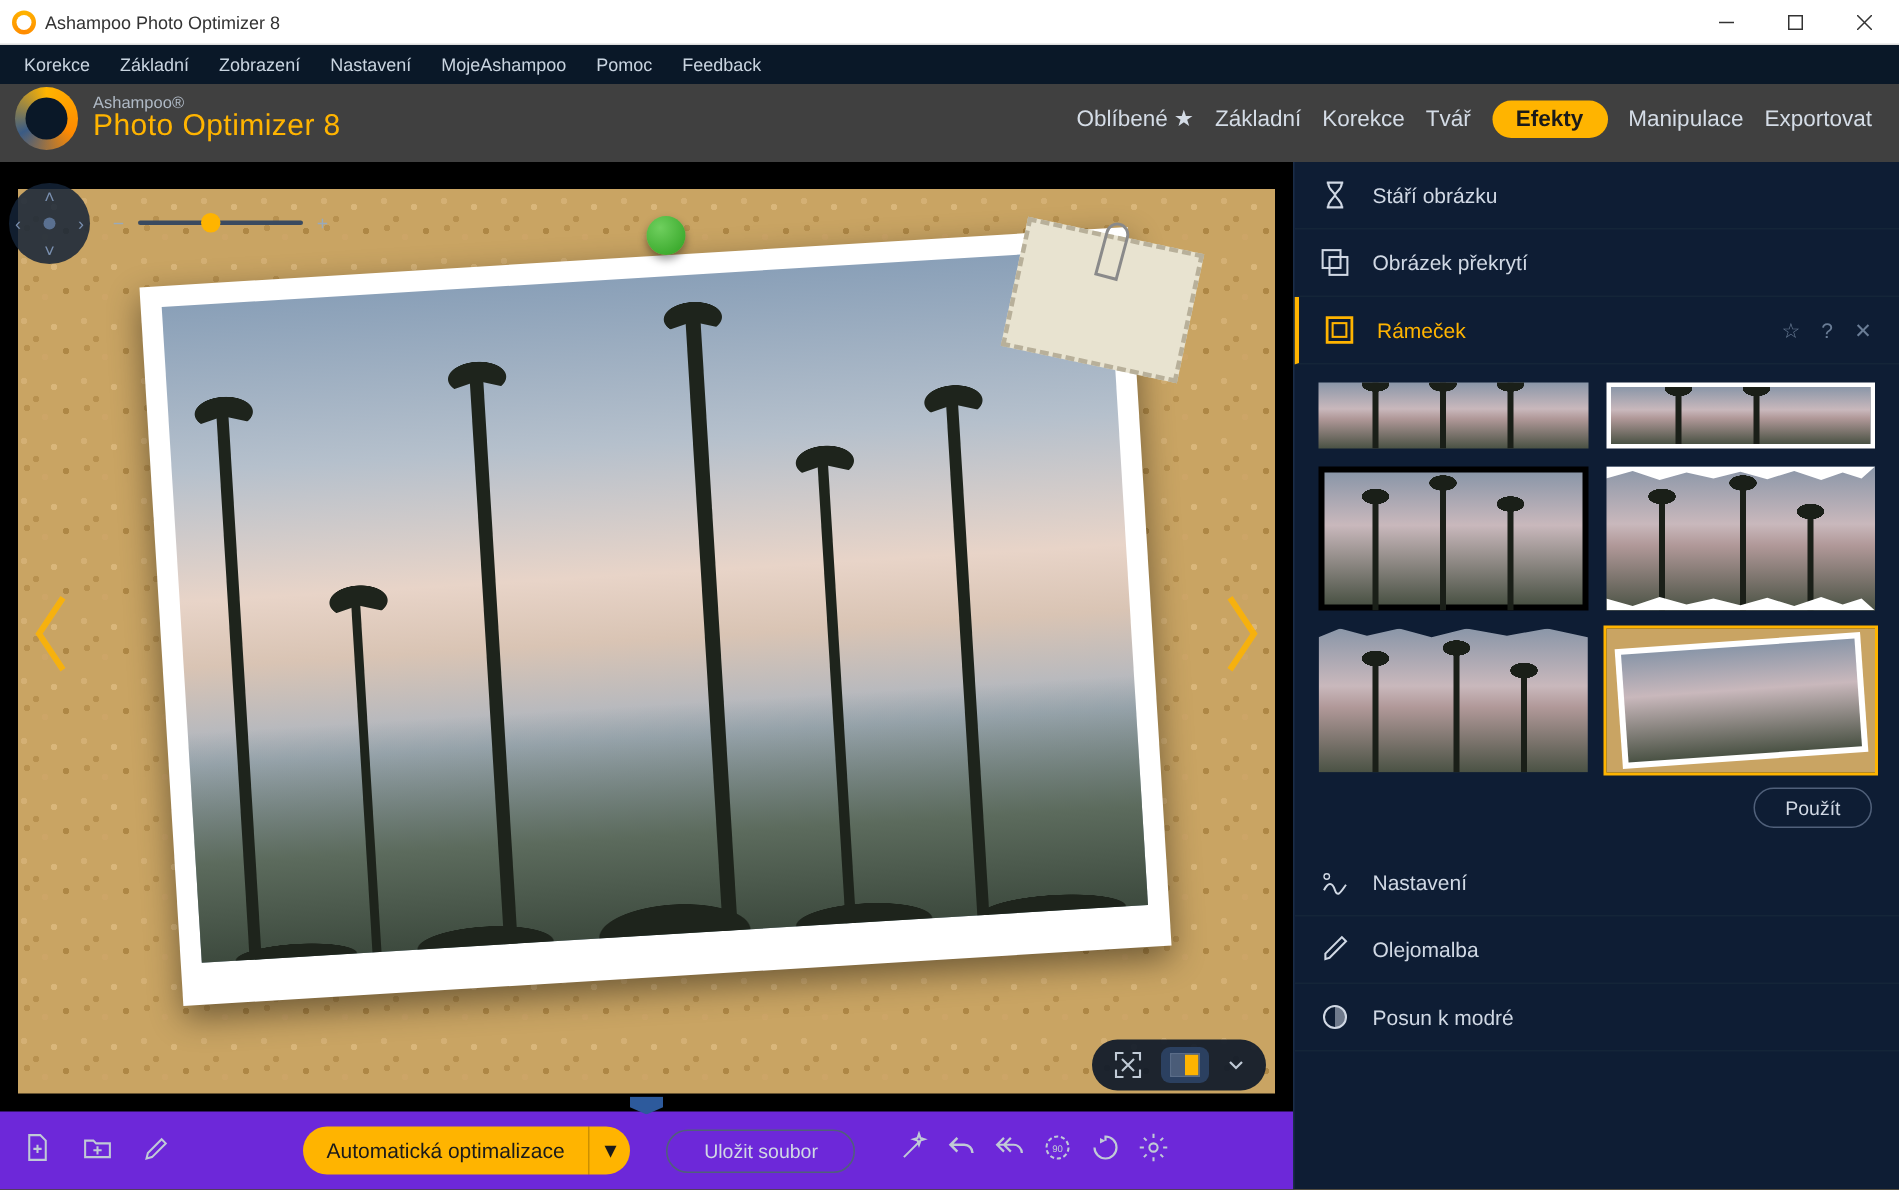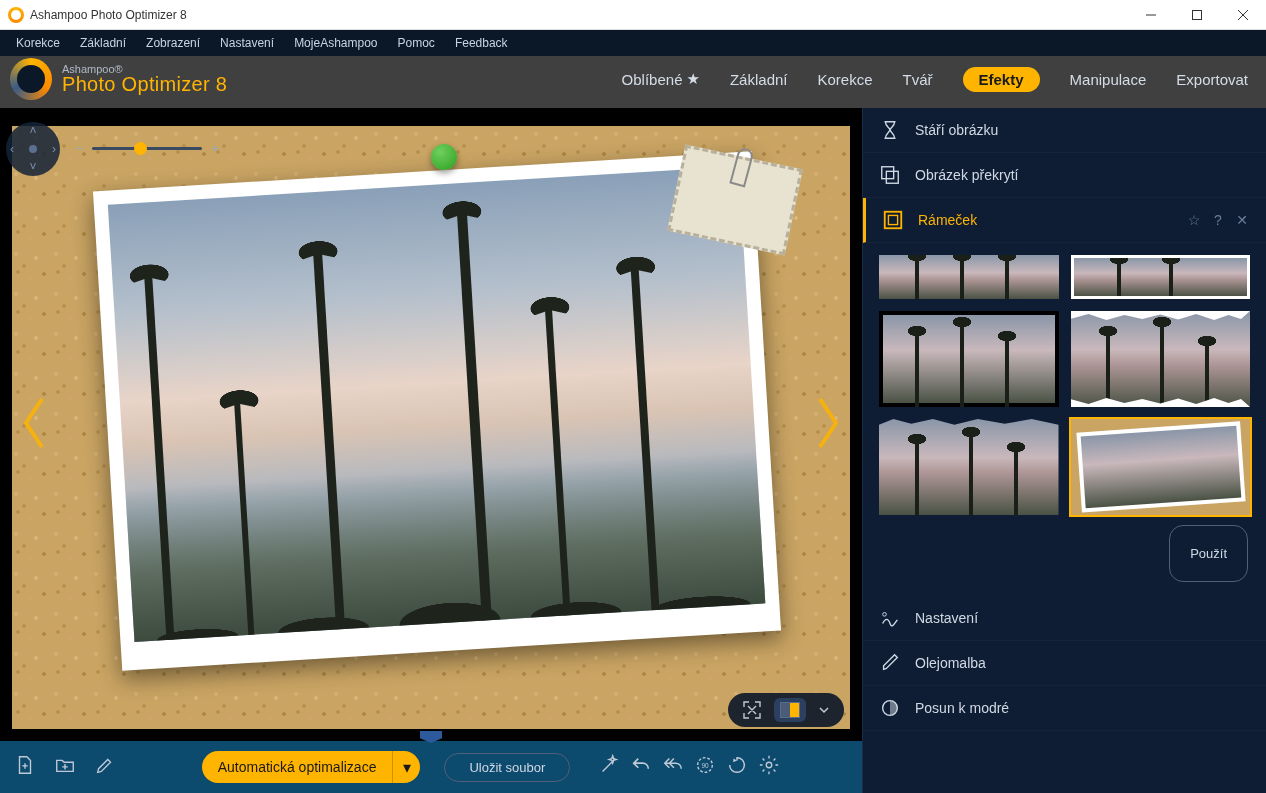--- a/index.html
+++ b/index.html
@@ -17,21 +17,21 @@
 
 .menubar { height:26px; background:#0a1828; display:flex; align-items:center; padding:0 6px; gap:0; }
 .menubar .mitem { color:#c9d4e0; font-size:12px; padding:3px 10px; border-radius:3px; cursor:pointer; }
 
 
 .headerrow { height:52px; background:#404040; display:flex; align-items:center; padding:0 18px 6px 10px; }
 .biglogo { width:42px; height:42px; border-radius:50%; background:conic-gradient(#ffb400,#ff8a00,#3a5b85,#ffb400); margin-right:10px; position:relative; }
 .biglogo::after { content:""; position:absolute; inset:7px; border-radius:50%; background:#0a1828; }
 .appname .l1 { font-size:11px; color:#b0bac6; }
 .appname .l2 { font-size:20px; color:#ffb400; font-weight:400; letter-spacing:.3px; margin-top:-2px; }
-.headerrow .tabs { margin-left:auto; display:flex; align-items:center; gap:30px; }
+.headerrow .tabs { margin-left:auto; display:flex; align-items:center; gap:14px; }
 .headerrow .tab { color:#d4dce6; font-size:15px; cursor:pointer; display:flex; align-items:center; gap:4px; }
 .headerrow .tab.active { background:#ffb400; color:#1a1a1a; padding:4px 16px; border-radius:14px; font-weight:700; }
 
 
 .split { display:flex; height:calc(793px - 30px - 26px - 52px); }
 .canvaswrap { flex:1; position:relative; background:#000; display:flex; flex-direction:column; }
 .canvas { flex:1; position:relative; overflow:hidden; }
 
 
 .cork { position:absolute; inset:18px 12px 12px 12px; background:#c9a463; overflow:hidden; }
@@ -79,21 +79,21 @@
 .bignav { position:absolute; top:50%; transform:translateY(-50%); color:#ffb400; opacity:.85; cursor:pointer; }
 .bignav svg { width:30px; height:60px; }
 .bignav.l { left:18px; } .bignav.r { right:18px; }
 
 .viewtools { position:absolute; bottom:14px; right:18px; height:34px; background:rgba(10,22,40,.9); border-radius:17px; display:flex; align-items:center; padding:0 8px; gap:6px; z-index:5; }
 .viewtools .vbtn { color:#c0cad6; display:flex; align-items:center; padding:4px 6px; border-radius:6px; }
 .viewtools .vbtn.on { background:#2b4060; }
 .compare-ic { width:20px; height:16px; background:linear-gradient(90deg,#4a5c78 50%,#ffb400 50%); border:1px solid #5a6c88; }
 
 
-.bottombar { height:52px; background:#0c4a6e; display:flex; align-items:center; padding:0 10px; gap:10px; position:relative; }
+.bottombar { height:52px; background:#6d28d9; display:flex; align-items:center; padding:0 10px; gap:10px; position:relative; }
 .blueflag { position:absolute; top:-10px; left:50%; transform:translateX(-50%); width:22px; height:12px; background:#2d5a9c; clip-path:polygon(0 0,100% 0,100% 60%,50% 100%,0 60%); }
 .bottombar .ibtn { color:#c0cad6; padding:4px; cursor:pointer; }
 .bottombar .ibtn svg { width:22px; height:22px; }
 .autoopt { display:flex; align-items:center; background:#ffb400; color:#1a1a1a; border-radius:18px; height:32px; margin-left:auto; }
 .autoopt .lbl { padding:0 16px; font-size:14px; font-weight:500; }
 .autoopt .dd { width:28px; height:32px; display:flex; align-items:center; justify-content:center; border-left:1px solid rgba(0,0,0,.2); }
 .savebtn { border:1px solid #50607a; color:#d0d8e4; padding:6px 24px; border-radius:18px; font-size:13px; margin-left:14px; cursor:pointer; }
 .toolrow { display:flex; align-items:center; gap:10px; margin-left:18px; margin-right:auto; }
 .toolrow .tbtn { color:#c0cad6; cursor:pointer; }
 .toolrow .tbtn svg { width:22px; height:22px; }
@@ -116,21 +116,21 @@
 .thumb.corkstyle { background:#c9a463; padding:8px; }
 .thumb.corkstyle .inner { width:100%; height:100%; background:#fff; padding:4px; transform:rotate(-4deg); }
 .thumb.corkstyle .inner2 { width:100%; height:100%; background:linear-gradient(#8a96a8,#c9b8bc 40%,#4a5244); }
 .thumb.frameborder { padding:4px; background:#000; }
 .thumb.frameborder .fi { width:100%; height:100%; background:linear-gradient(#8a96a8,#c9b8bc 40%,#4a5244); }
 .thumb.torn::before,.thumb.torn::after { content:""; position:absolute; left:0; right:0; height:10px; background:#fff; }
 .thumb.torn::before { top:0; clip-path:polygon(0 0,100% 0,95% 80%,88% 40%,80% 90%,70% 30%,60% 85%,50% 35%,40% 80%,30% 40%,20% 90%,10% 30%,0 80%); }
 .thumb.torn::after { bottom:0; clip-path:polygon(0 100%,100% 100%,95% 20%,88% 60%,80% 10%,70% 70%,60% 15%,50% 65%,40% 20%,30% 60%,20% 10%,10% 70%,0 20%); }
 
 .applywrap { display:flex; justify-content:flex-end; padding:0 18px 14px 0; }
-.applybtn { border:1px solid #50607a; color:#d0d8e4; padding:20px 20px; border-radius:14px; font-size:13px; cursor:pointer; }
+.applybtn { border:1px solid #50607a; color:#d0d8e4; padding:5px 20px; border-radius:14px; font-size:13px; cursor:pointer; }
 
 </style>
 </head>
 <body>
 
 <div class="titlebar">
   <div class="logo-s"></div>
   <div class="title">Ashampoo Photo Optimizer 8</div>
   <div class="spacer"></div>
   <div class="winbtn">

